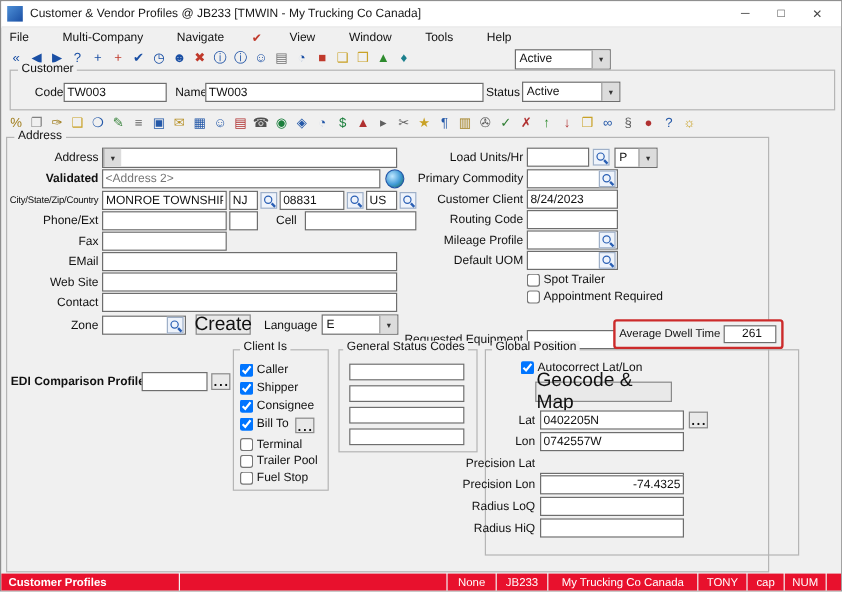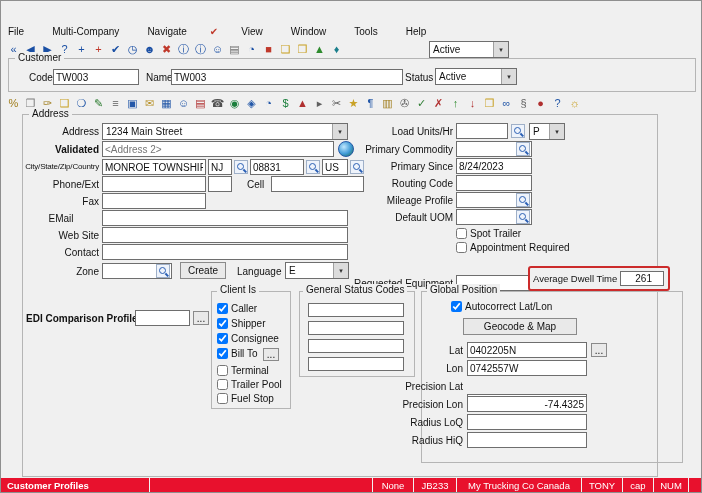--- a/index.html
+++ b/index.html
@@ -26,21 +26,21 @@
   .gl{position:absolute;left:340px;width:100px;text-align:right;font-size:10px;white-space:nowrap;color:#111;}
   .flabel{position:absolute;font-size:10px;white-space:nowrap;color:#111;}
   .bold{font-weight:bold;}
   
   .tf{position:absolute;height:16px;box-sizing:border-box;border:1px solid #6e6e6e;background:#fff;font-family:"Liberation Sans",sans-serif;font-size:10px;padding:0 2px;color:#111;}
   .tf.ra{text-align:right;}
   .tfs{height:15px;box-sizing:border-box;border:1px solid #6e6e6e;background:#fff;font-family:"Liberation Sans",sans-serif;font-size:10px;padding:0 2px;color:#111;}
   .combo{position:absolute;height:17px;box-sizing:border-box;border:1px solid #6e6e6e;background:#fff;display:flex;align-items:stretch;font-size:10px;color:#111;}
   .ctxt{flex:1;display:flex;align-items:center;padding:0 3px;white-space:nowrap;overflow:hidden;}
   .carr{width:14px;background:#dcdcdc;border-left:1px solid #a0a0a0;display:flex;align-items:center;justify-content:center;font-size:7px;color:#333;flex:none;}
-  .btn{position:absolute;box-sizing:border-box;background:#e9e9e9;border:1px solid #8a8a8a;font-size:10px;display:flex;align-items:center;justify-content:center;color:#111;}
+  .btn{position:absolute;box-sizing:border-box;background:#e9e9e9;border:1px solid #8a8a8a;font-size:16px;display:flex;align-items:center;justify-content:center;color:#111;}
   
   .lookup{position:absolute;width:14px;height:14px;box-sizing:border-box;background:#eef3fb;border:1px solid #9fb0c8;z-index:2;}
   .lookup::before{content:"";position:absolute;left:2px;top:2px;width:5px;height:5px;border:1.5px solid #2a5fb4;border-radius:50%;}
   .lookup::after{content:"";position:absolute;left:8px;top:9px;width:4px;height:1.5px;background:#2a5fb4;transform:rotate(45deg);}
   .globebtn{position:absolute;width:16px;height:16px;border-radius:50%;background:radial-gradient(circle at 35% 35%,#bfe7ff,#3f9ad6 55%,#1c6e3a);border:1px solid #2458a8;box-sizing:border-box;}
   
   .cbrow{position:absolute;display:flex;align-items:center;gap:3px;font-size:10px;white-space:nowrap;color:#111;}
   .cbrow input{width:11px;height:11px;margin:0;}
   
   .dwell{position:absolute;left:505px;top:151px;width:142px;height:25px;border:2px solid #cc2b2b;border-radius:3px;display:flex;align-items:center;gap:3px;padding:0 3px;box-sizing:border-box;font-size:9.5px;white-space:nowrap;background:#f0f0f0;color:#111;}
@@ -49,20 +49,27 @@
   .statusbar{position:absolute;left:0;top:477px;right:0;height:15px;background:#f2f2f2;display:flex;gap:1px;}
   .seg{background:#e8112d;color:#fff;font-size:9.5px;display:flex;align-items:center;justify-content:center;padding:0 4px;white-space:nowrap;box-sizing:border-box;}
   .seg.left{justify-content:flex-start;font-weight:bold;padding-left:6px;}
   .seg.fill{flex:1;}
 </style>
 </head>
 <body>
 
 <div id="win">
 
+  <div class="titlebar">
+    <span class="appicon"></span>
+    <span class="title">Customer &amp; Vendor Profiles @ JB233 [TMWIN - My Trucking Co Canada]</span>
+    <span class="wbtn">─</span>
+    <span class="wbtn">□</span>
+    <span class="wbtn">✕</span>
+  </div>
 
   <div class="menubar">
     <span class="mitem">File</span>
     <span class="mitem">Multi-Company</span>
     <span class="mitem">Navigate</span>
     <span class="menucheck" style="color:#c0392b;">✔</span>
     <span class="mitem">View</span>
     <span class="mitem">Window</span>
     <span class="mitem">Tools</span>
     <span class="mitem">Help</span>
@@ -138,26 +145,25 @@
       <span class="ticon" style="color: rgb(46, 139, 46);">↑</span>
       <span class="ticon" style="color: rgb(176, 48, 48);">↓</span>
       <span class="ticon" style="color: rgb(201, 162, 39);">❒</span>
       <span class="ticon" style="color: rgb(36, 88, 168);">∞</span>
       <span class="ticon" style="color: rgb(96, 96, 96);">§</span>
       <span class="ticon" style="color: rgb(176, 48, 48);">●</span>
       <span class="ticon" style="color: rgb(36, 88, 168);">?</span>
       <span class="ticon" style="color: rgb(201, 162, 39);">☼</span>
     </div>
 
-  <div class="grp" style="left:21px;top:113px;width:636px;height:363px;">
+  <div class="grp" style="left:4px;top:113px;width:636px;height:363px;">
     <span class="grplabel" style="left:6px;top:-7px;">Address</span>
 
     <span class="ll" style="top:11px;">Address</span>
     <div class="combo" style="left:79px;top:8px;width:246px;">
-      <span class="ctxt">1234 Main Street</span>
       <span class="carr">▾</span>
     </div>
 
     <span class="ll bold" style="top:29px;">Validated</span>
     <input class="tf" style="left: 79px; top: 26px; width: 232px;" spellcheck="false" placeholder="&lt;Address 2&gt;">
     <span class="globebtn" style="left:315px;top:26px;"></span>
 
     <span class="ll llsm" style="top:47px;">City/State/Zip/Country</span>
     <input class="tf" style="left: 79px; top: 44px; width: 104px;" spellcheck="false" value="MONROE TOWNSHIP">
     <input class="tf" style="left: 185px; top: 44px; width: 24px;" spellcheck="false" value="NJ">
@@ -169,21 +175,21 @@
 
     <span class="ll" style="top:64px;">Phone/Ext</span>
     <input class="tf" style="left: 79px; top: 61px; width: 104px;" spellcheck="false" value="">
     <input class="tf" style="left: 185px; top: 61px; width: 24px;" spellcheck="false" value="">
     <span class="flabel" style="left:224px;top:64px;">Cell</span>
     <input class="tf" style="left: 248px; top: 61px; width: 93px;" spellcheck="false" value="">
 
     <span class="ll" style="top:81px;">Fax</span>
     <input class="tf" style="left: 79px; top: 78px; width: 104px;" spellcheck="false" value="">
 
-    <span class="ll" style="top:98px;text-align:center;">EMail</span>
+    <span class="ll" style="top:98px;">EMail</span>
     <input class="tf" style="left: 79px; top: 95px; width: 246px;" spellcheck="false" value="">
 
     <span class="ll" style="top:115px;">Web Site</span>
     <input class="tf" style="left: 79px; top: 112px; width: 246px;" spellcheck="false" value="">
 
     <span class="ll" style="top:132px;">Contact</span>
     <input class="tf" style="left: 79px; top: 129px; width: 246px;" spellcheck="false" value="">
 
     <span class="ll" style="top:151px;">Zone</span>
     <input class="tf" style="left: 79px; top: 148px; width: 70px;" spellcheck="false" value="">
@@ -200,21 +206,21 @@
     <span class="lookup" style="left:488px;top:9px;"></span>
     <div class="combo" style="left:506px;top:8px;width:36px;">
       <span class="ctxt">P</span>
       <span class="carr">▾</span>
     </div>
 
     <span class="rl" style="top:29px;">Primary Commodity</span>
     <input class="tf" style="left: 433px; top: 26px; width: 76px;" spellcheck="false" value="">
     <span class="lookup" style="left:493px;top:27px;"></span>
 
-    <span class="rl" style="top:46px;">Primary Since</span>
+    <span class="rl" style="top:46px;">Customer Client</span>
     <input class="tf" style="left: 433px; top: 43px; width: 76px;" spellcheck="false" value="8/24/2023">
 
     <span class="rl" style="top:63px;">Routing Code</span>
     <input class="tf" style="left: 433px; top: 60px; width: 76px;" spellcheck="false" value="">
 
     <span class="rl" style="top:80px;">Mileage Profile</span>
     <input class="tf" style="left: 433px; top: 77px; width: 76px;" spellcheck="false" value="">
     <span class="lookup" style="left:493px;top:78px;"></span>
 
     <span class="rl" style="top:97px;">Default UOM</span>
@@ -280,21 +286,21 @@
     <input class="tf" style="left: 285px; top: 206px; width: 96px; height: 14px;" spellcheck="false" value="">
     <input class="tf" style="left: 285px; top: 224px; width: 96px; height: 14px;" spellcheck="false" value="">
     <input class="tf" style="left: 285px; top: 242px; width: 96px; height: 14px;" spellcheck="false" value="">
 
     <div class="grp" style="left:398px;top:176px;width:262px;height:172px;"></div>
     <span class="grplabel" style="left:404px;top:169px;">Global Position</span>
     <label class="cbrow" style="left:428px;top:186px;">
       <input type="checkbox" checked="" style="">
       <span>Autocorrect Lat/Lon</span>
     </label>
-    <div class="btn" style="left:440px;top:203px;width:114px;height:17px;text-align:center;">Geocode &amp; Map</div>
+    <div class="btn" style="left:440px;top:203px;width:114px;height:17px;">Geocode &amp; Map</div>
 
     <span class="gl" style="top:230px;">Lat</span>
     <input class="tf" style="left: 444px; top: 227px; width: 120px;" spellcheck="false" value="0402205N">
     <div class="btn" style="left:568px;top:228px;width:16px;height:14px;">...</div>
 
     <span class="gl" style="top:248px;">Lon</span>
     <input class="tf" style="left: 444px; top: 245px; width: 120px;" spellcheck="false" value="0742557W">
 
     <span class="gl" style="top:266px;">Precision Lat</span>
     <input class="tf ra" style="left: 444px; top: 263px; width: 120px; margin-top: 16px;" spellcheck="false" value="40.368056">

